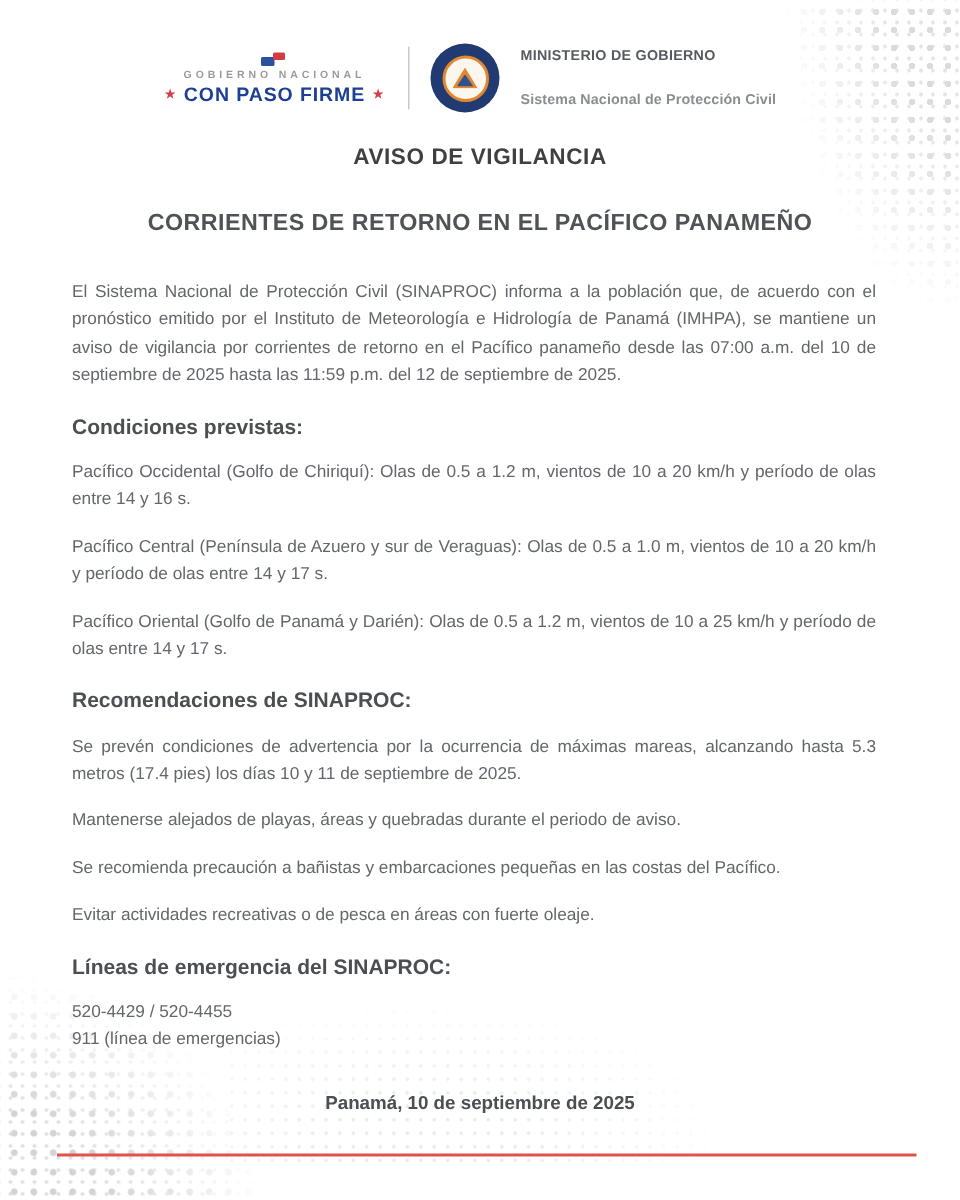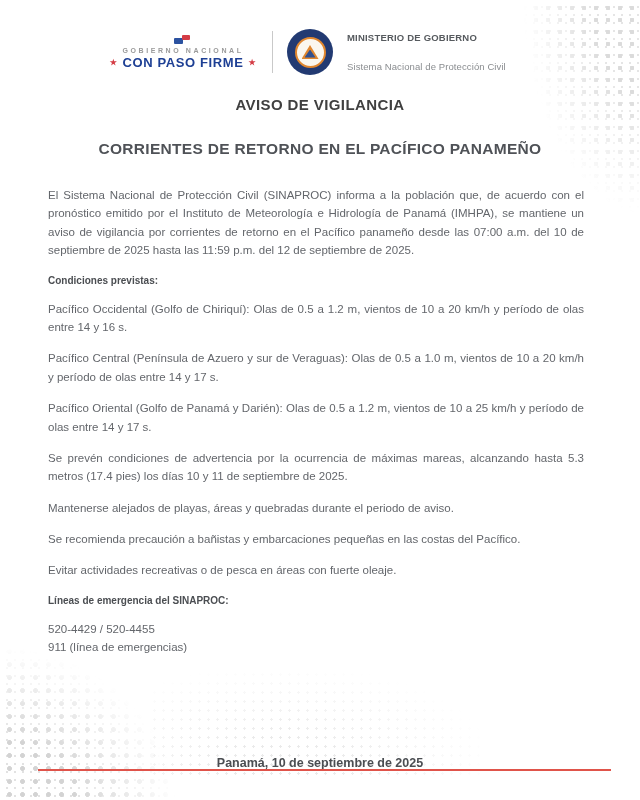--- a/index.html
+++ b/index.html
@@ -84,21 +84,21 @@
     width:17px; height:14px; background:#e0872f;
     clip-path:polygon(50% 0,100% 100%,0 100%);
     display:flex; align-items:flex-end; justify-content:center;
   }
   .tri-b {
     width:11px; height:8px; background:#31508f; margin-bottom:1.5px;
     clip-path:polygon(50% 0,100% 100%,0 100%);
   }
   .logo-right { width:185px; }
   .min-line1 { font-size:9.5px; font-weight:bold; color:#565a5e; letter-spacing:.2px; margin-bottom:18px; }
-  .min-line2 { font-size:9.5px; color:#8a8d90; letter-spacing:.1px; }
+  .min-line2 { font-size:9.5px; color:#8a8d90; letter-spacing:.1px;font-weight:bold; }
 
   
   .title1 {
     margin-top:18px;
     text-align:center; font-size:15px; font-weight:bold;
     color:#404040; letter-spacing:.4px;
   }
   .title2 {
     margin-top:27px;
     text-align:center; font-size:15.5px; font-weight:bold;
@@ -108,28 +108,28 @@
   
   .content {
     position:relative;
     padding:28px 56px 0 48px;
     font-size:11.5px;
     line-height:1.6;
   }
   .content p { margin-bottom:13px; text-align:justify; color:#63666b; }
   .content p.nojust { text-align:left; }
   .content h3 {
-    font-size:10px; font-weight:bold; color:#4b4e52;
+    font-size:14px; font-weight:bold; color:#4b4e52;
     margin-bottom:11px; margin-top:2px;
   }
   .emergency p { margin-bottom:0; }
 
   
   .dateline {
-    position:absolute; left:0; right:0; top:756px;
+    position:absolute; left:0; right:0; top:728px;
     text-align:center; font-size:12.5px; font-weight:bold; color:#4b4e52;
   }
   .red-rule {
     position:absolute; left:38px; right:29px; top:769px;
     height:2px; background:#e0534a;
   }
 </style>
 </head>
 <body>
 
@@ -173,20 +173,21 @@
   <h2 class="title2">CORRIENTES DE RETORNO EN EL PACÍFICO PANAMEÑO</h2>
 
   <main class="content">
     <p>El Sistema Nacional de Protección Civil (SINAPROC) informa a la población que, de acuerdo con el pronóstico emitido por el Instituto de Meteorología e Hidrología de Panamá (IMHPA), se mantiene un aviso de vigilancia por corrientes de retorno en el Pacífico panameño desde las 07:00 a.m. del 10 de septiembre de 2025 hasta las 11:59 p.m. del 12 de septiembre de 2025.</p>
 
     <h3>Condiciones previstas:</h3>
     <p>Pacífico Occidental (Golfo de Chiriquí): Olas de 0.5 a 1.2 m, vientos de 10 a 20 km/h y período de olas entre 14 y 16 s.</p>
     <p>Pacífico Central (Península de Azuero y sur de Veraguas): Olas de 0.5 a 1.0 m, vientos de 10 a 20 km/h y período de olas entre 14 y 17 s.</p>
     <p>Pacífico Oriental (Golfo de Panamá y Darién): Olas de 0.5 a 1.2 m, vientos de 10 a 25 km/h y período de olas entre 14 y 17 s.</p>
 
+    <h3>Recomendaciones de SINAPROC:</h3>
     <p>Se prevén condiciones de advertencia por la ocurrencia de máximas mareas, alcanzando hasta 5.3 metros (17.4 pies) los días 10 y 11 de septiembre de 2025.</p>
     <p class="nojust">Mantenerse alejados de playas, áreas y quebradas durante el periodo de aviso.</p>
     <p class="nojust">Se recomienda precaución a bañistas y embarcaciones pequeñas en las costas del Pacífico.</p>
     <p class="nojust">Evitar actividades recreativas o de pesca en áreas con fuerte oleaje.</p>
 
     <h3>Líneas de emergencia del SINAPROC:</h3>
     <div class="emergency">
       <p class="nojust">520-4429 / 520-4455</p>
       <p class="nojust">911 (línea de emergencias)</p>
     </div>

